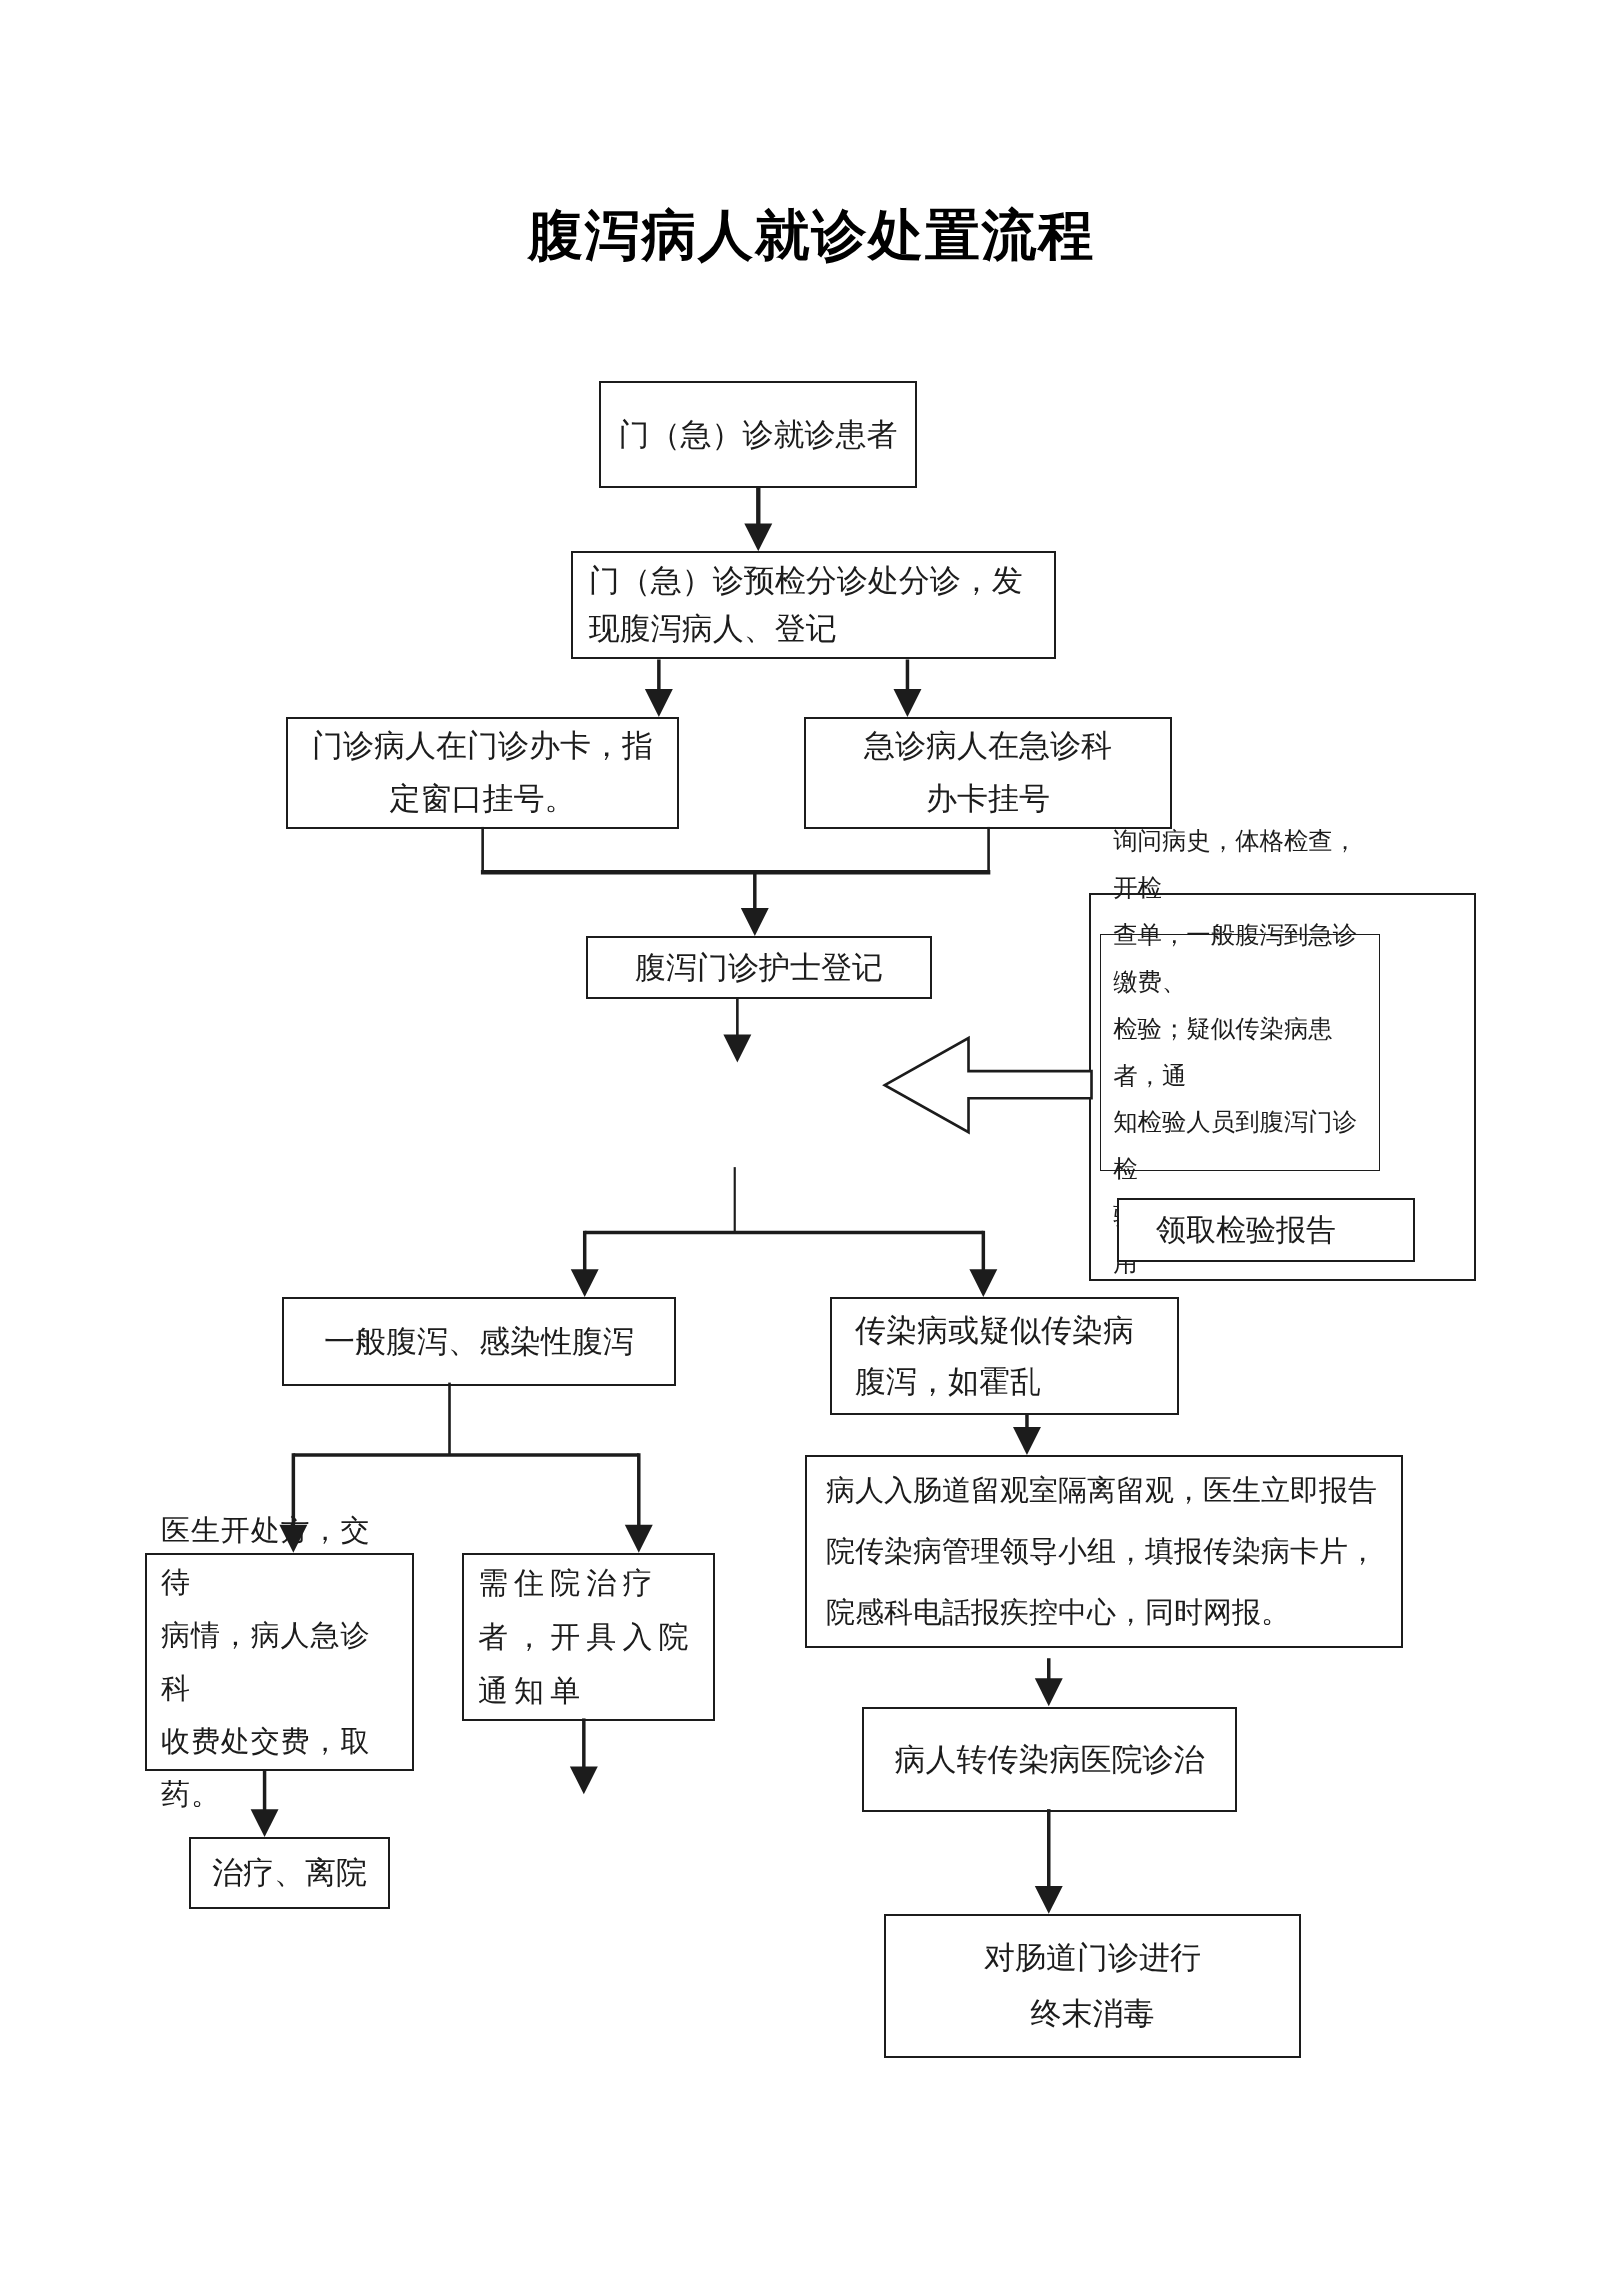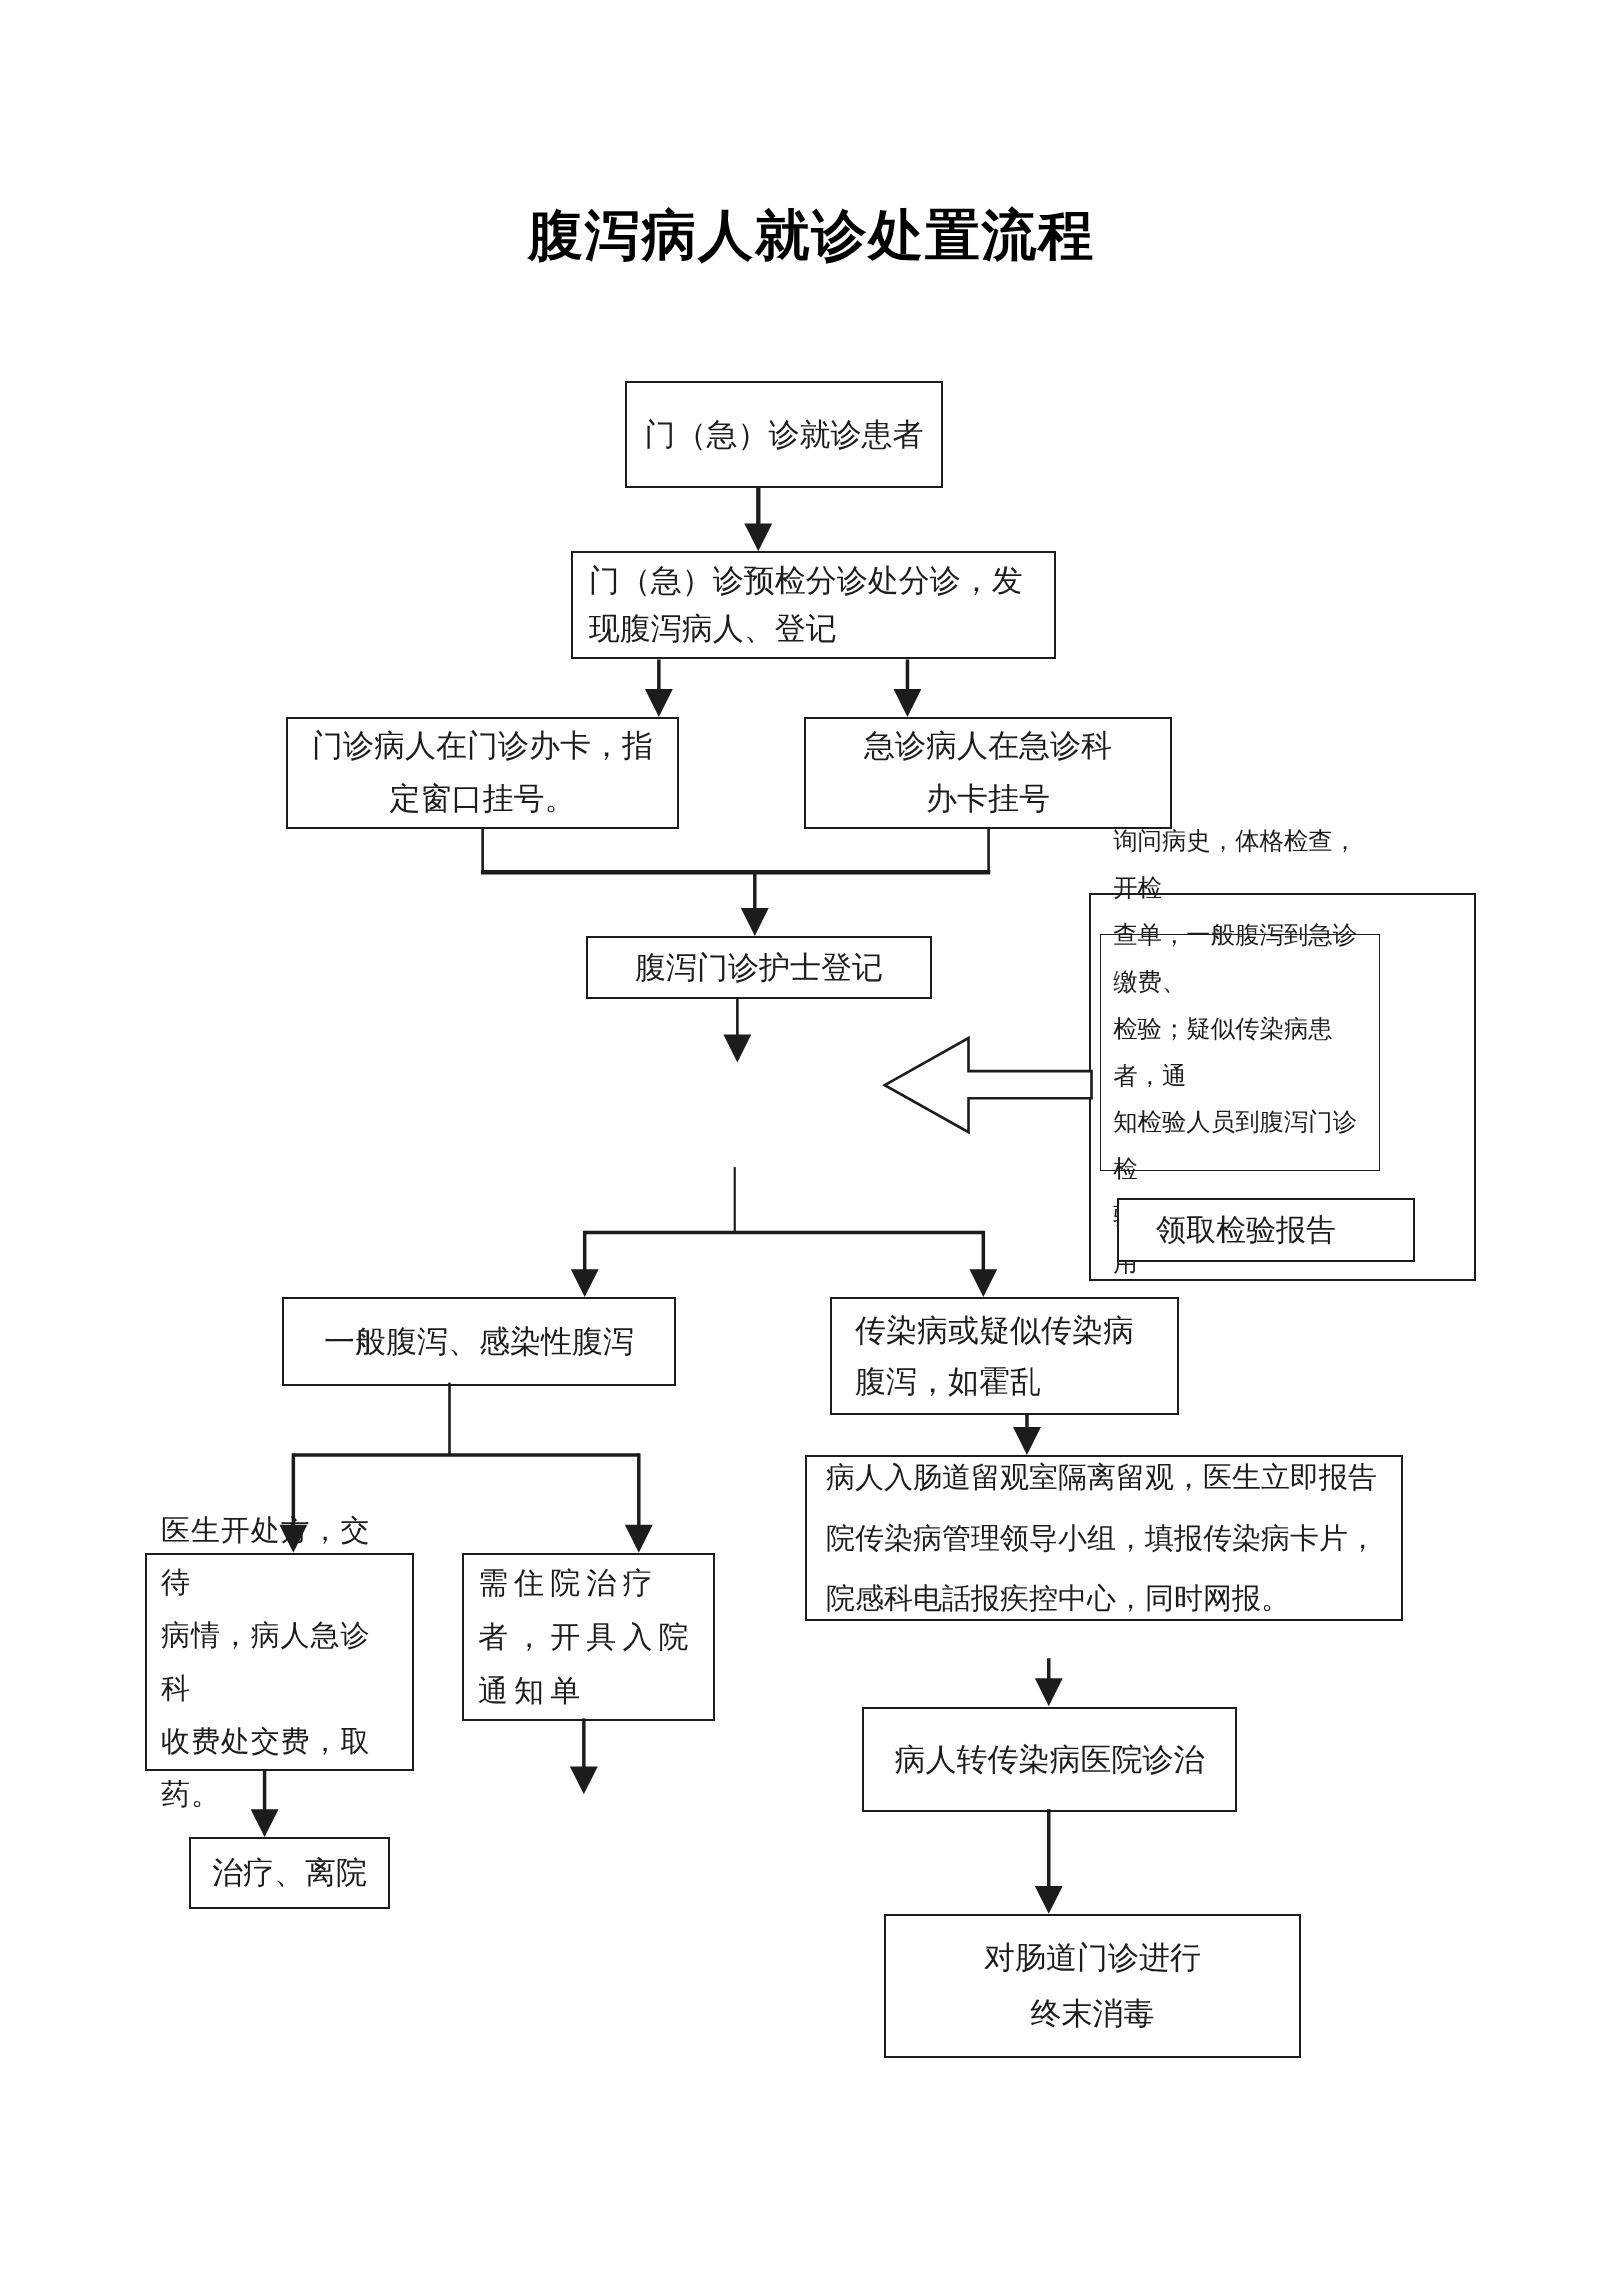--- a/index.html
+++ b/index.html
@@ -39,21 +39,21 @@
   .arrowhead{fill:#1c1c1c;stroke:none;}
   .blockarrow{fill:#ffffff;stroke:#1c1c1c;stroke-width:3;stroke-linejoin:miter;}
 </style>
 </head>
 <body>
 
 <div id="canvas">
 
   <div class="page-title">腹泻病人就诊处置流程</div>
 
-  <div class="node center" style="left:599px;top:381px;width:318px;height:107px;margin-left:26px;">门（急）诊就诊患者</div>
+  <div class="node center" style="left:599px;top:381px;width:318px;height:107px;">门（急）诊就诊患者</div>
 
   <div class="node left" style="left:571px;top:551px;width:485px;height:108px;padding:5.2px 15.7px;line-height:1.55;">门（急）诊预检分诊处分诊，发
 现腹泻病人、登记</div>
 
   <div class="node center" style="left:286px;top:717px;width:393px;height:112px;line-height:1.7;">门诊病人在门诊办卡，指
 定窗口挂号。</div>
 
   <div class="node center" style="left:804px;top:717px;width:368px;height:112px;line-height:1.7;">急诊病人在急诊科
 办卡挂号</div>
 
@@ -80,21 +80,21 @@
 收费处交费，取
 药。</div>
 
   <div class="node left" style="left:462px;top:1553px;width:253px;height:168px;font-size:30px;line-height:1.8;letter-spacing:6.1px;padding:5.2px 14px;">需住院治疗
 者，开具入院
 通知单</div>
 
   <div class="node center" style="left:189px;top:1837px;width:201px;height:72px;">治疗、离院</div>
 
 
-  <div class="node left" style="left:805px;top:1455px;width:598px;height:166px;font-size:29px;line-height:2.1;padding:5.2px 19px;">病人入肠道留观室隔离留观，医生立即报告
+  <div class="node left" style="left:805px;top:1455px;width:598px;height:193px;font-size:29px;line-height:2.1;padding:5.2px 19px;">病人入肠道留观室隔离留观，医生立即报告
 院传染病管理领导小组，填报传染病卡片，
 院感科电話报疾控中心，同时网报。</div>
 
   <div class="node center" style="left:862px;top:1707px;width:375px;height:105px;">病人转传染病医院诊治</div>
 
   <div class="node center" style="left:884px;top:1914px;width:417px;height:144px;line-height:1.8;">对肠道门诊进行
 终末消毒</div>
 
   <svg class="connectors" width="1623" height="2295" viewBox="0 0 1860 2631">
 

